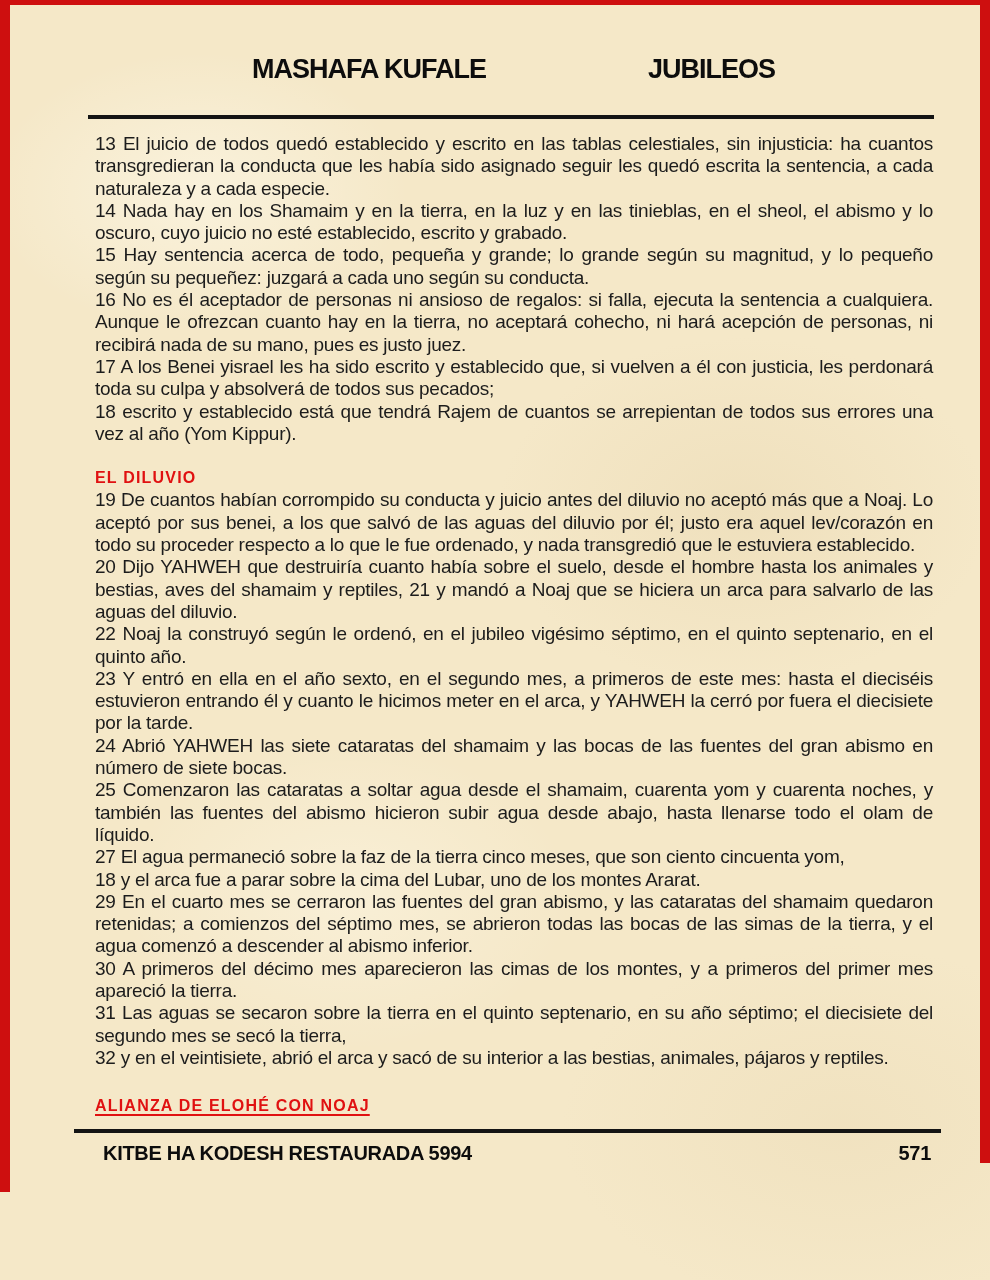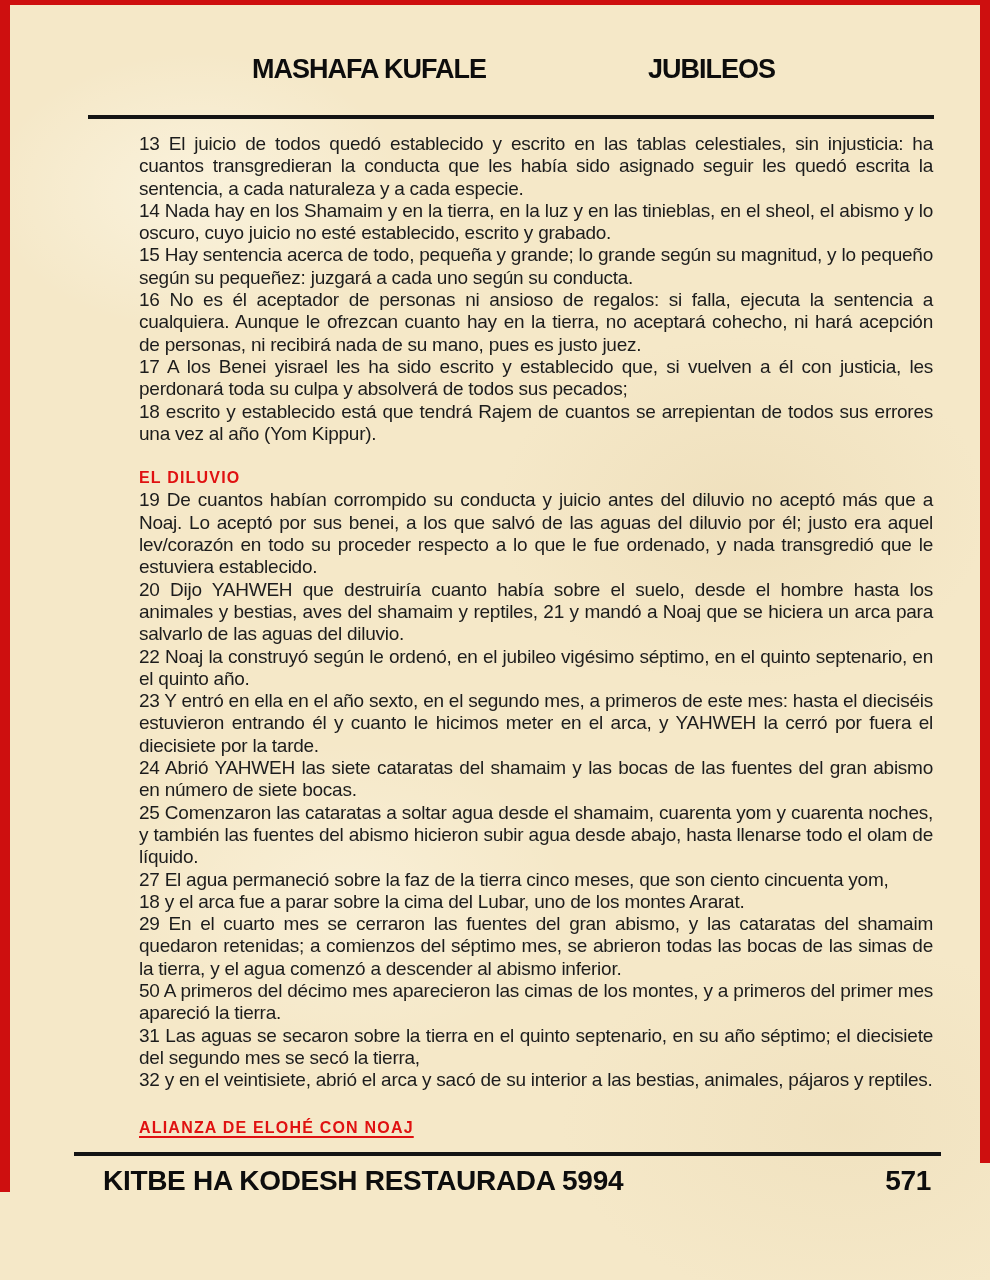--- a/index.html
+++ b/index.html
@@ -34,21 +34,21 @@
     white-space: nowrap;
     transform: scaleY(1.04);
   }
   .title-left  { left: 157px; }
   .title-right { left: 553px; }
   .header-rule {
     position: absolute; bottom: 0; left: -7px;
     width: 846px; height: 4px; background: #141414;
   }
 
-  .bodytext { margin-top: 14px; margin-left: 44px; }
+  .bodytext { margin-top: 14px; }
   .verse {
     margin: 0;
     font-size: 19px;
     line-height: 22.3px;
     letter-spacing: -0.25px;
     text-align: justify;
     color: #1c1c1c;
   }
   .section-heading {
     margin: 22px 0 0 0;
@@ -71,21 +71,21 @@
     margin-left: -21px;
     width: 867px; height: 4px;
     background: #141414;
   }
   .footer-row {
     margin-top: 9px;
     display: flex;
     justify-content: space-between;
     align-items: baseline;
     font-weight: bold;
-    font-size: 28px;
+    font-size: 20px;
     letter-spacing: -0.3px;
     color: #0d0d0d;
   }
   .footer-left { padding-left: 8px; }
   .footer-page { padding-right: 2px; }
 </style>
 </head>
 <body>
 
 <div class="border-top"></div>
@@ -112,21 +112,21 @@
 
     <p class="verse">19 De cuantos habían corrompido su conducta y juicio antes del diluvio no aceptó más que a Noaj. Lo aceptó por sus benei, a los que salvó de las aguas del diluvio por él; justo era aquel lev/corazón en todo su proceder respecto a lo que le fue ordenado, y nada transgredió que le estuviera establecido.</p>
     <p class="verse">20 Dijo YAHWEH que destruiría cuanto había sobre el suelo, desde el hombre hasta los animales y bestias, aves del shamaim y reptiles, 21 y mandó a Noaj que se hiciera un arca para salvarlo de las aguas del diluvio.</p>
     <p class="verse">22 Noaj la construyó según le ordenó, en el jubileo vigésimo séptimo, en el quinto septenario, en el quinto año.</p>
     <p class="verse">23 Y entró en ella en el año sexto, en el segundo mes, a primeros de este mes: hasta el dieciséis estuvieron entrando él y cuanto le hicimos meter en el arca, y YAHWEH la cerró por fuera el diecisiete por la tarde.</p>
     <p class="verse">24 Abrió YAHWEH las siete cataratas del shamaim y las bocas de las fuentes del gran abismo en número de siete bocas.</p>
     <p class="verse">25 Comenzaron las cataratas a soltar agua desde el shamaim, cuarenta yom y cuarenta noches, y también las fuentes del abismo hicieron subir agua desde abajo, hasta llenarse todo el olam de líquido.</p>
     <p class="verse">27 El agua permaneció sobre la faz de la tierra cinco meses, que son ciento cincuenta yom,</p>
     <p class="verse">18 y el arca fue a parar sobre la cima del Lubar, uno de los montes Ararat.</p>
     <p class="verse">29 En el cuarto mes se cerraron las fuentes del gran abismo, y las cataratas del shamaim quedaron retenidas; a comienzos del séptimo mes, se abrieron todas las bocas de las simas de la tierra, y el agua comenzó a descender al abismo inferior.</p>
-    <p class="verse">50 A primeros del décimo mes aparecieron las cimas de los montes, y a primeros del primer mes apareció la tierra.</p>
+    <p class="verse">30 A primeros del décimo mes aparecieron las cimas de los montes, y a primeros del primer mes apareció la tierra.</p>
     <p class="verse">31 Las aguas se secaron sobre la tierra en el quinto septenario, en su año séptimo; el diecisiete del segundo mes se secó la tierra,</p>
     <p class="verse">32 y en el veintisiete, abrió el arca y sacó de su interior a las bestias, animales, pájaros y reptiles.</p>
 
     <h2 class="section-heading underlined">ALIANZA DE ELOHÉ CON NOAJ</h2>
   </div>
 
   <div class="footer-rule"></div>
   <div class="footer-row">
     <span class="footer-left">KITBE HA KODESH RESTAURADA  5994</span>
     <span class="footer-page">571</span>

